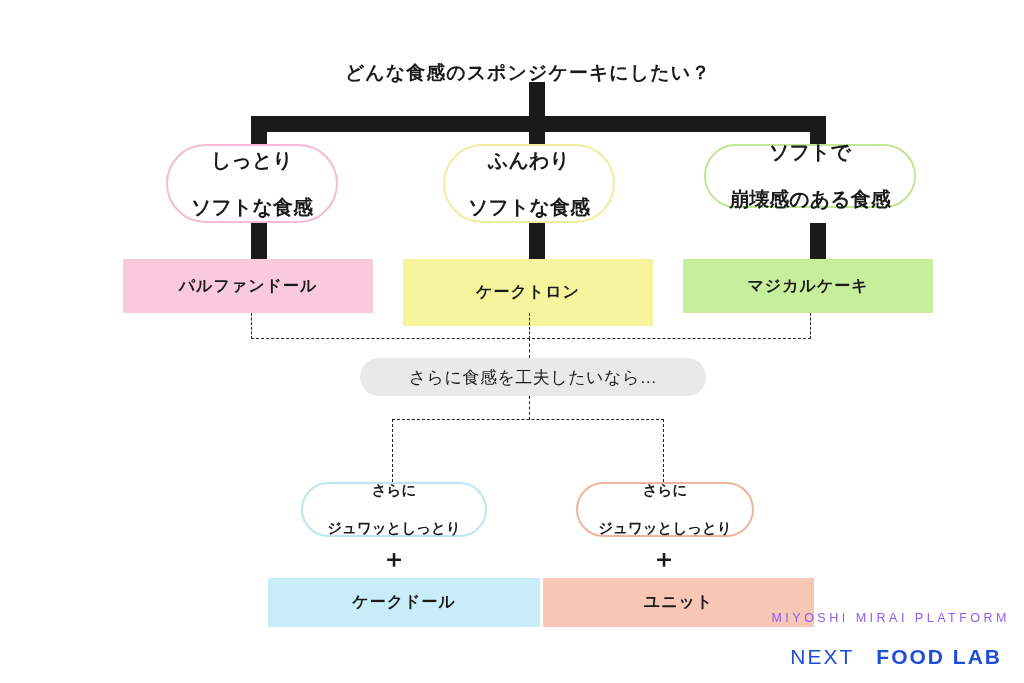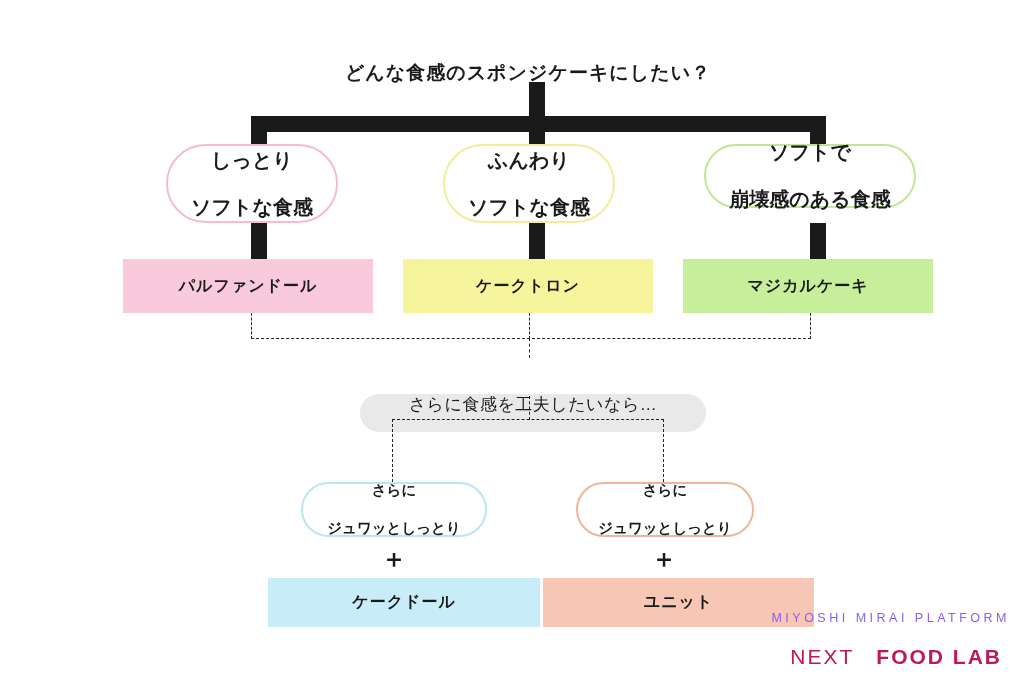--- a/index.html
+++ b/index.html
@@ -52,26 +52,25 @@
     justify-content: center;
     text-align: center;
     font-weight: 700;
     font-size: 16px;
     letter-spacing: 1px;
   }
   .note-pill {
     background: #e9e9e9;
     border-radius: 19px;
     display: flex;
-    align-items: flex-end;
+    align-items: center;
     justify-content: center;
     font-size: 17px;
     font-weight: 500;
     letter-spacing: 0.5px;
-    margin-top: 36px;
   }
   .plus {
     display: flex;
     align-items: center;
     justify-content: center;
     font-size: 25px;
     font-weight: 700;
   }
   .footer {
     right: 14px;
@@ -117,21 +116,21 @@
     <span>崩壊感のある食感</span>
   </div>
 
   <div class="abs vline" style="left:235px; top:207px; height:36px;"></div>
   <div class="abs vline" style="left:513px; top:207px; height:36px;"></div>
   <div class="abs vline" style="left:794px; top:207px; height:36px;"></div>
 
   <div class="abs pbox" style="left: 107px; top: 243px; width: 250px; height: 54px; background: rgb(249, 201, 220);">
     <span>パルファンドール</span>
   </div>
-  <div class="abs pbox" style="left: 387px; top: 243px; width: 250px; height: 54px; background: rgb(247, 244, 158);">
+  <div class="abs pbox" style="left: 387px; top: 243px; width: 250px; height: 67px; background: rgb(247, 244, 158);">
     <span>ケークトロン</span>
   </div>
   <div class="abs pbox" style="left: 667px; top: 243px; width: 250px; height: 54px; background: rgb(198, 238, 155);">
     <span>マジカルケーキ</span>
   </div>
 
   <div class="abs dvline" style="left:235px; top:297px; height:26px;"></div>
   <div class="abs dvline" style="left:513px; top:297px; height:26px;"></div>
   <div class="abs dvline" style="left:794px; top:297px; height:26px;"></div>
   <div class="abs dhline" style="left:235px; top:322px; width:560px;"></div>
@@ -160,18 +159,18 @@
 
   <div class="abs pbox" style="left: 252px; top: 562px; width: 272px; height: 49px; background: rgb(201, 237, 248);">
     <span>ケークドール</span>
   </div>
   <div class="abs pbox" style="left: 527px; top: 562px; width: 271px; height: 49px; background: rgb(248, 198, 180);">
     <span>ユニット</span>
   </div>
 
   <div class="abs footer">
     <div class="platform" style="color: #8b5cf6;">MIYOSHI MIRAI PLATFORM</div>
-    <div class="brand" style="color: #be185d;">
+    <div class="brand" style="color: #1d4ed8;">
       <span>NEXT</span><span class="bold">FOOD LAB</span>
     </div>
   </div>
 
 </div>
 
 </body></html>

